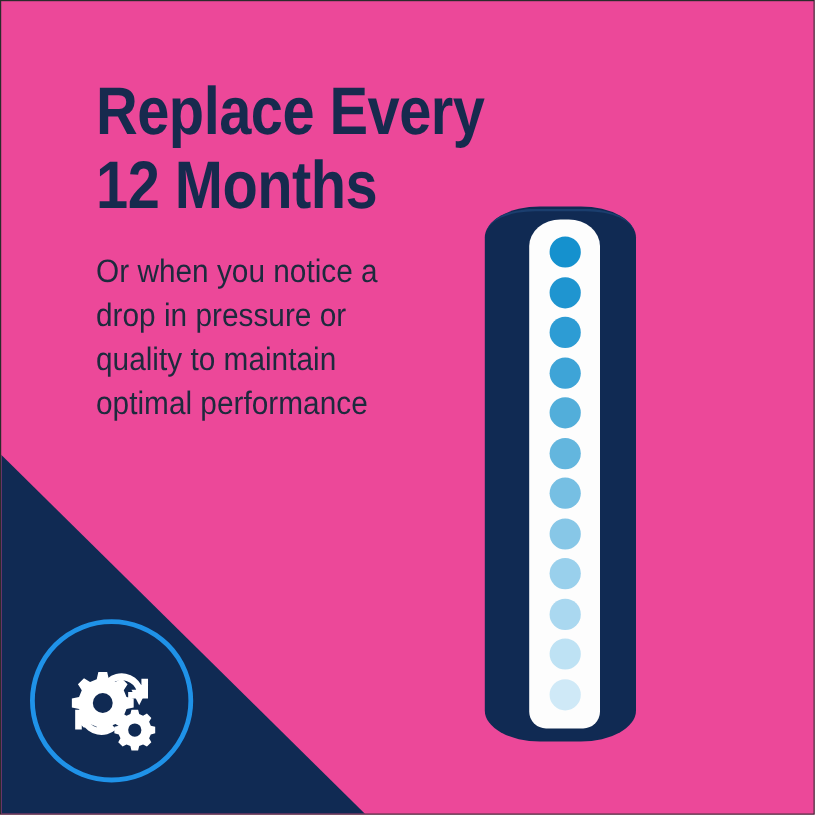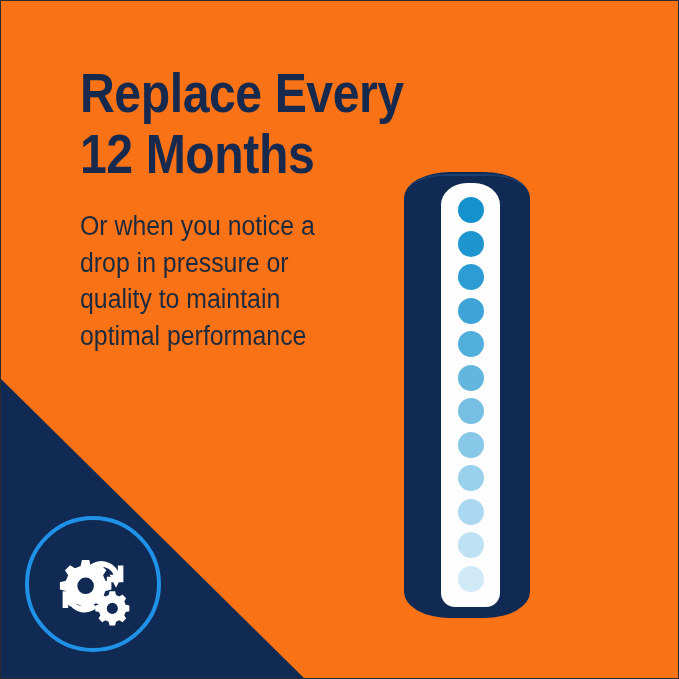--- a/index.html
+++ b/index.html
@@ -141,21 +141,21 @@
     position: absolute;
     left: 22px;
     top: 22px;
     width: 92px;
     height: 92px;
   }
 </style>
 </head>
 <body>
 
-<div id="infographic" style="border-color: rgb(43, 43, 43); background: #f97316;">
+<div id="infographic" style="border-color: rgb(43, 43, 43); background: #ec4899;">
 
   <svg class="corner-triangle" viewBox="0 0 679 679" aria-hidden="true">
     <polygon id="tri-shape" points="0,378 305,679 0,679" fill="#102a53"></polygon>
   </svg>
 
   <div class="text-block">
     <h1 class="headline" style="color: rgb(23, 42, 78);">Replace Every</h1>
     <h1 class="headline headline-line-2" style="color: rgb(23, 42, 78);">12 Months</h1>
     <p class="subtext" style="color: rgb(29, 42, 61);">Or when you notice a</p>
     <p class="subtext" style="padding-top: 0px; color: rgb(29, 42, 61);">drop in pressure or</p>

